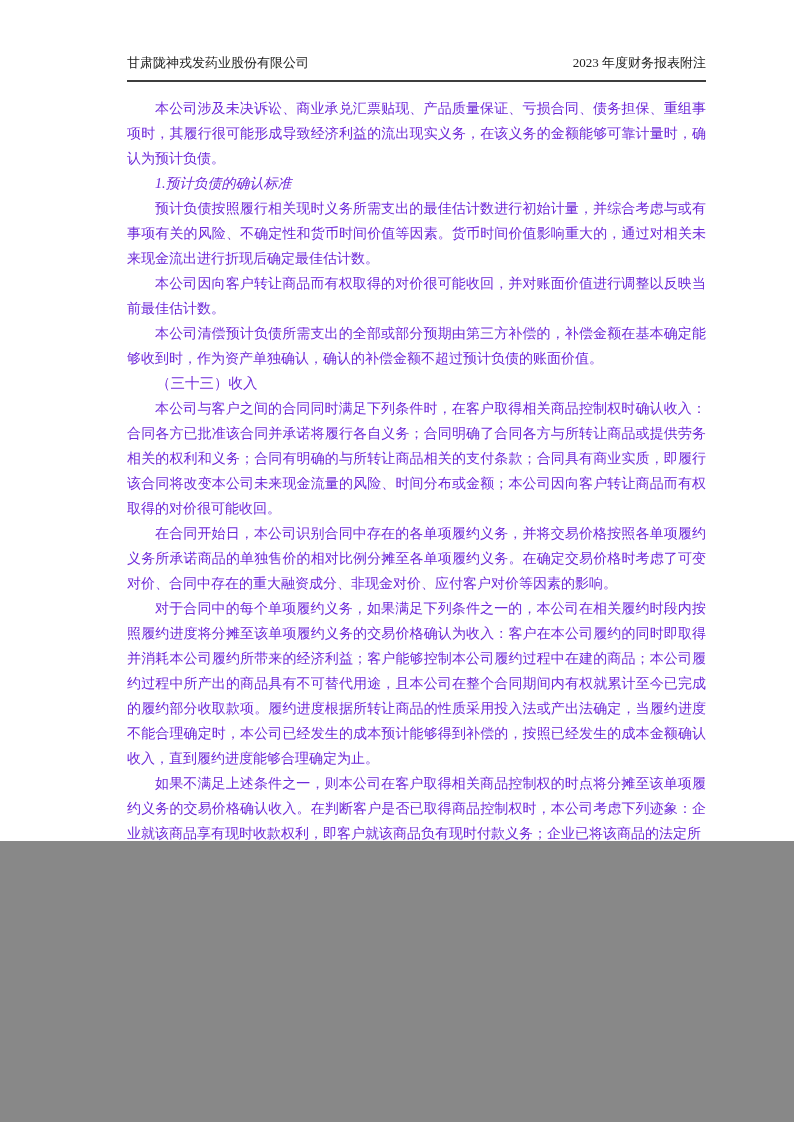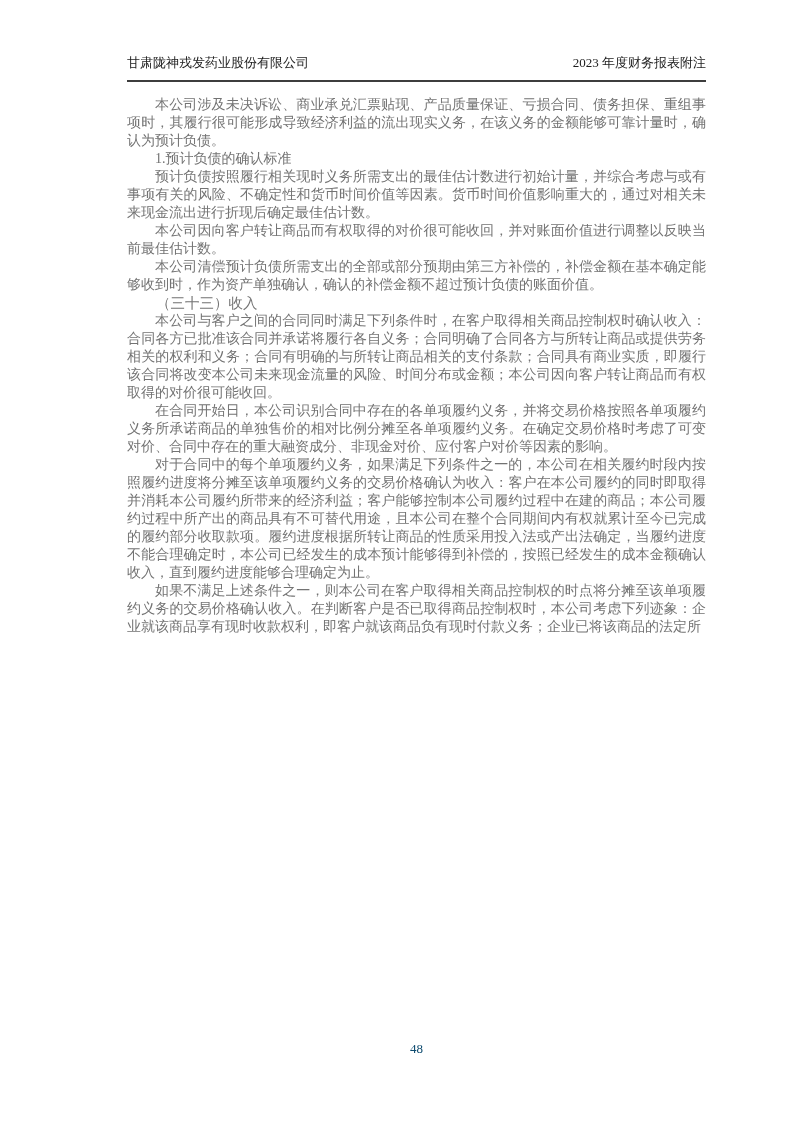--- a/index.html
+++ b/index.html
@@ -3,21 +3,21 @@
 <meta charset="utf-8">
 <style>
   html, body {
     margin: 0;
     padding: 0;
     background: #888;
   }
   .page {
     position: relative;
     width: 794px;
-    height: 1122px;
+    height: 841px;
     margin: 0 auto;
     background: #ffffff;
     font-family: "Liberation Serif", "DejaVu Serif", serif;
     color: #1c1c1c;
     overflow: hidden;
   }
   .header {
     position: absolute;
     left: 127px;
     top: 54px;
@@ -30,31 +30,32 @@
     padding-bottom: 8px;
     border-bottom: 2px solid #3d3d3d;
     color: #1c1c1c;
   }
   .content {
     position: absolute;
     left: 127px;
     top: 96px;
     width: 579px;
     font-size: 14px;
-    line-height: 18px;
+    line-height: 25px;
     text-align: justify;
-    color: #737373;
+    color: #6d28d9;
   }
   .para {
     margin: 0;
     text-indent: 2em;
   }
   .para-numbered {
     margin: 0;
     text-indent: 2em;
+    font-style: italic;
   }
   .para-section-bold {
     margin: 0;
     text-indent: 2em;
     font-weight: normal;
     font-size: 14.5px;
   }
   .footer {
     position: absolute;
     left: 127px;

